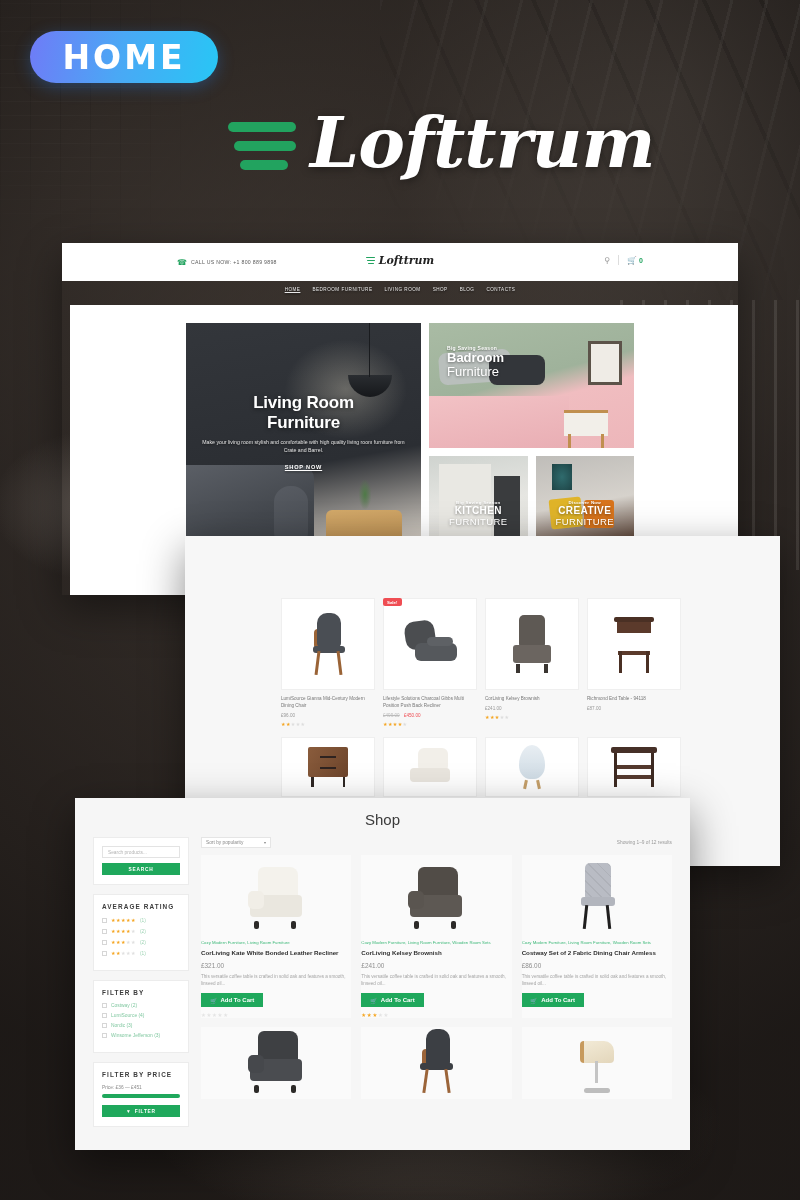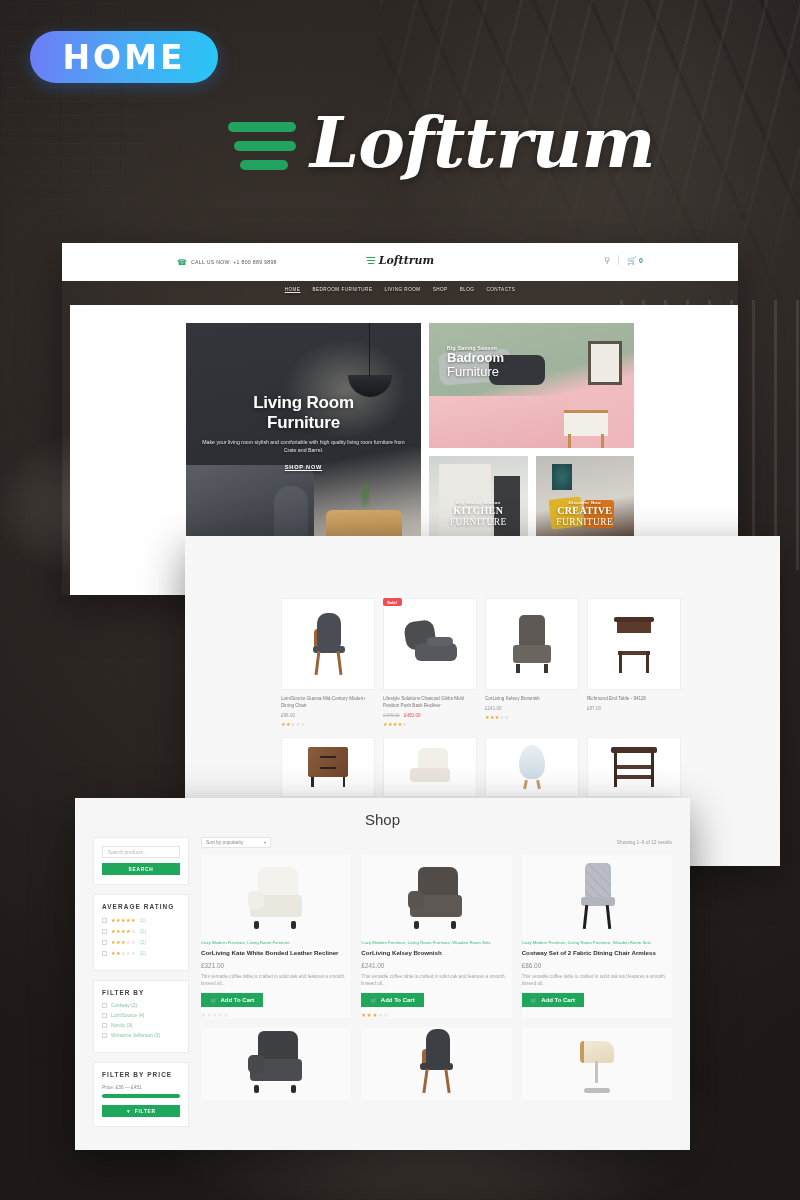--- a/index.html
+++ b/index.html
@@ -233,21 +233,21 @@
   #tile-creative .cushY { position:absolute; left:14px; top:42px; width:32px; height:30px; background:#e0b429; border-radius:3px; transform:rotate(-6deg); }
   #tile-creative .cushO { position:absolute; left:48px; top:44px; width:30px; height:28px; background:#d8741c; border-radius:3px; }
   #tile-creative .art { position:absolute; left:16px; top:8px; width:20px; height:26px; background:radial-gradient(#2f6b6d,#1e4446); }
   .tile-copy { position:absolute; left:0; right:0; z-index:3; padding:0 10px; }
   .tile-eyebrow { font-size:5px; color:#fff; font-weight:bold; letter-spacing:.3px; text-shadow:0 1px 2px rgba(0,0,0,.45); }
   .tile-title { color:#fff; font-weight:bold; line-height:1.1; text-shadow:0 1px 3px rgba(0,0,0,.45); }
   #tile-bed .tile-copy { top:22px; left:10px; right:auto; padding:0;margin-left:8px; }
   #tile-bed .tile-title { font-size:13px; }
   #tile-bed .tile-title .thin { font-weight:normal; }
   .tile-row .tile-copy { top:44px; text-align:center; }
-  .tile-row .tile-title { font-size:10px; letter-spacing:.4px;font-family:Liberation Serif, serif; }
+  .tile-row .tile-title { font-size:10px; letter-spacing:.4px; }
   .tile-row .tile-title .thin { font-weight:normal; font-size:9.5px; }
   .tile-row .tile-eyebrow { font-size:4.4px; }
 
   
   #screen-catalog {
     left:185px; top:536px; width:595px; height:330px;
     background:#f7f7f7;
   }
   #catalog-inner { position:absolute; left:96px; top:62px; width:400px; }
   .prod-grid { display:grid; grid-template-columns:repeat(4,1fr); gap:8px; }

